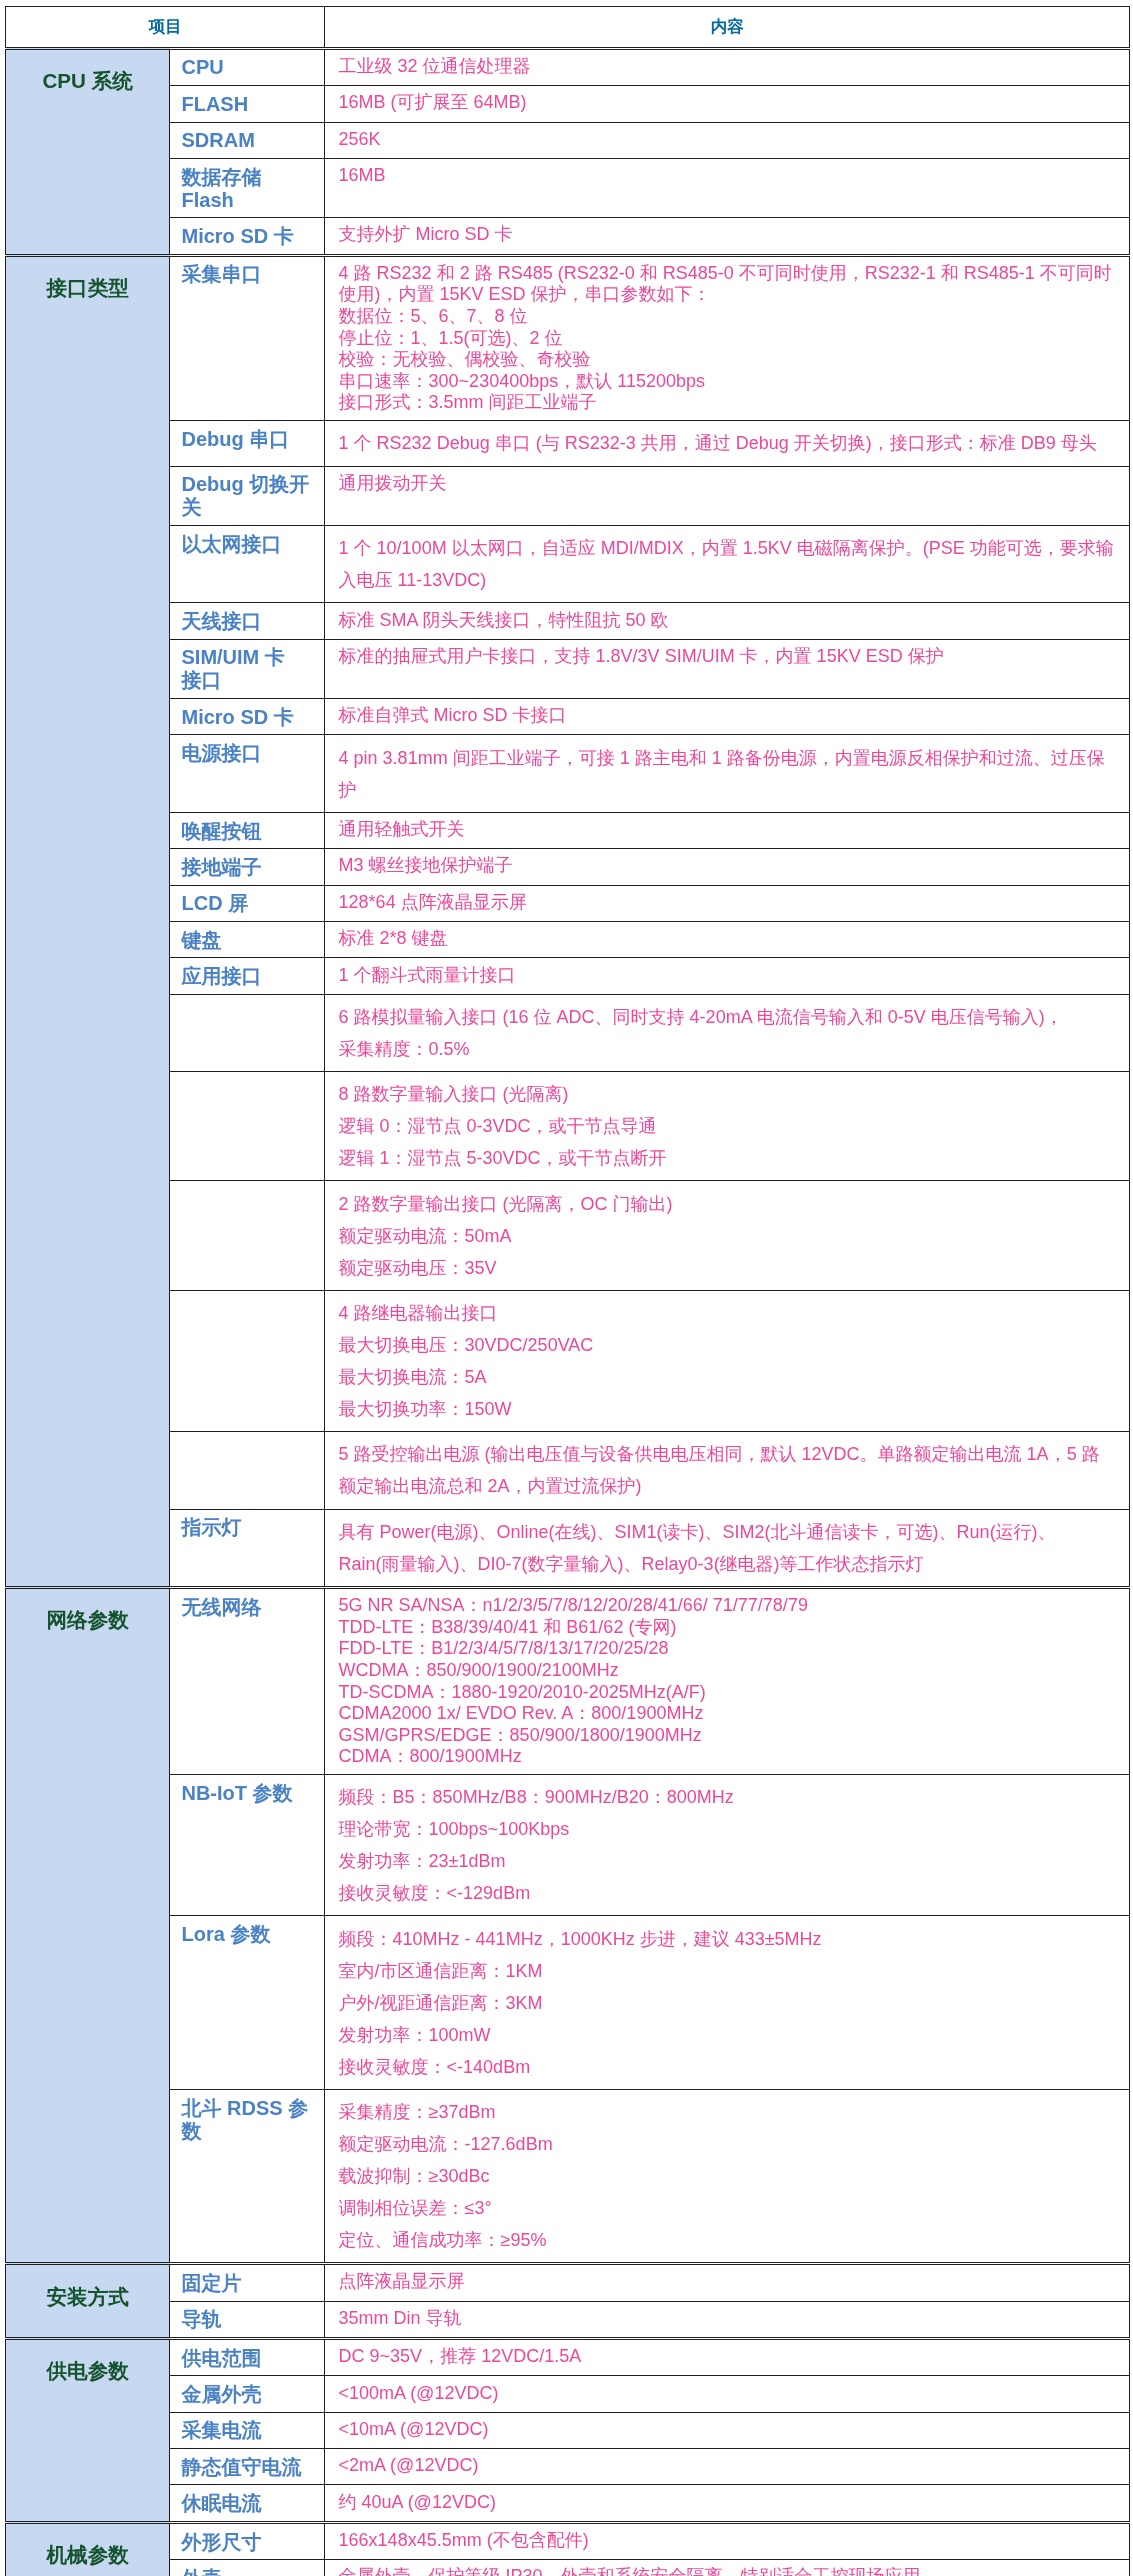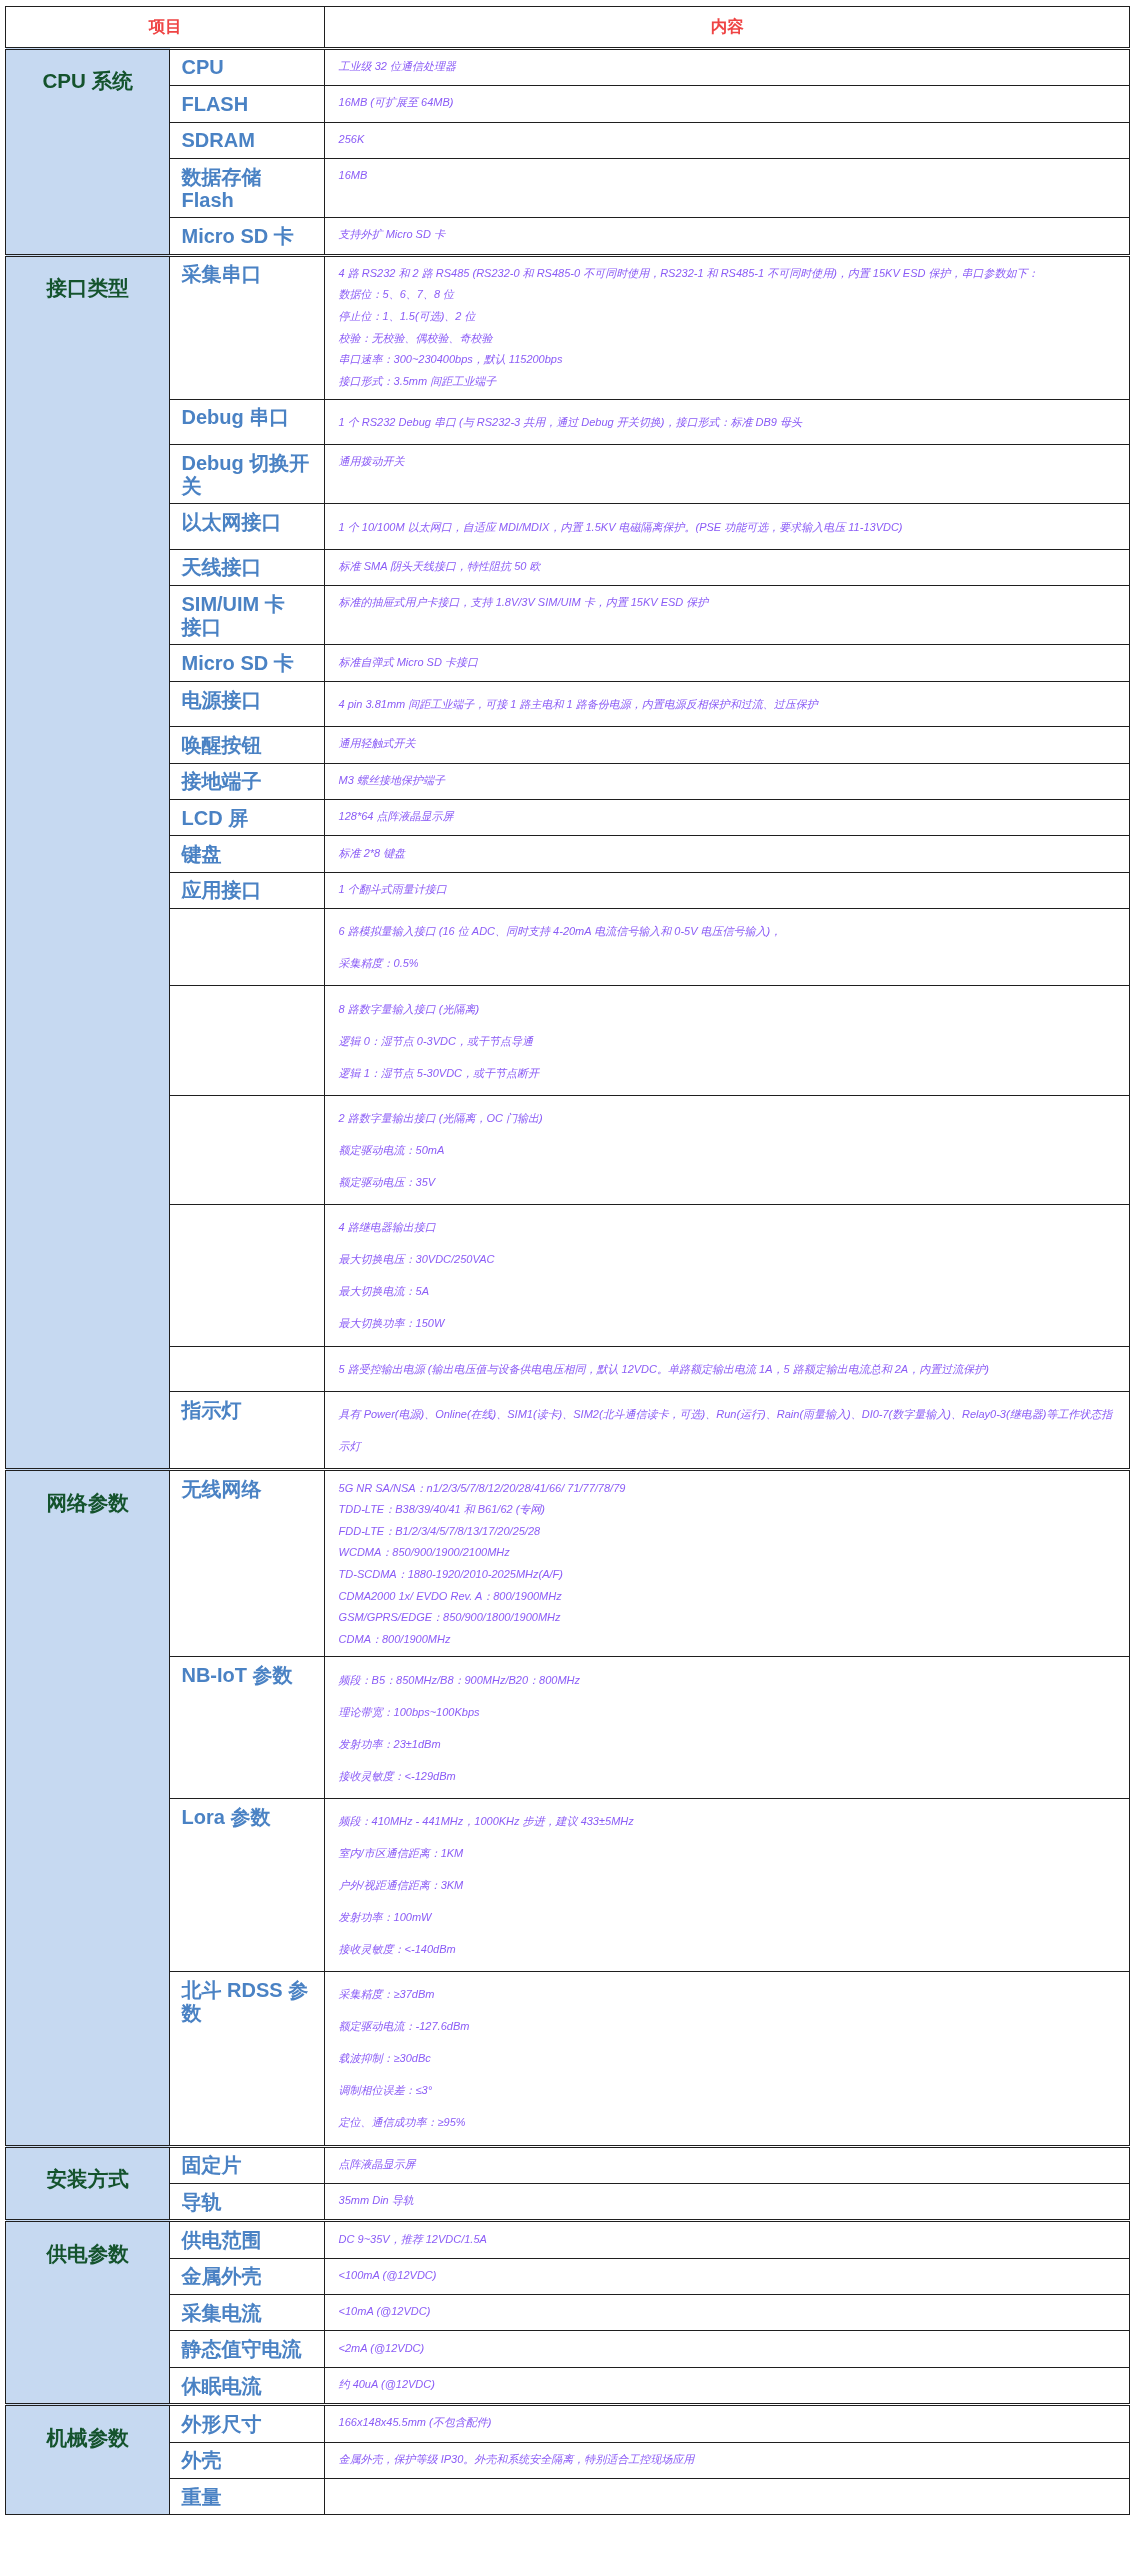--- a/index.html
+++ b/index.html
@@ -20,21 +20,21 @@
     table-layout:fixed;
     border:1.5px solid var(--border);
   }
   col.c-cat{width:164px;}
   col.c-item{width:155px;}
   col.c-content{width:805px;}
 
   thead th{
     font-size:16.5px;
     font-weight:bold;
-    color:#ef4444;
+    color:#0369a1;
     padding:8.8px 5.2px;
     border:1px solid var(--border);
     border-bottom:3.1px double var(--border);
     background:#fff;
     text-align:center;
   }
   td{
     border:1px solid var(--border);
     vertical-align:top;
     word-break:break-word;
@@ -55,23 +55,22 @@
     padding:6.7px 9.3px 5.7px 11.3px;
     font-size:20px;
     font-weight:bold;
     color:var(--item-color);
     line-height:23px;
     text-align:justify;
     white-space:pre-line;
   }
   td.content{
     padding:6.2px 14.4px 6.2px 13.4px;
-    font-size:11px;
-    color:#8b5cf6;
-    font-style:italic;
+    font-size:18px;
+    color:#ec4899;
   }
   td.content .ln{min-height:1em;}
   td.content.tight .ln{line-height:21.6px;}
   td.content.loose .ln{line-height:32px;}
 </style>
 </head>
 <body>
 
 <div class="page">
   <table class="spec">

